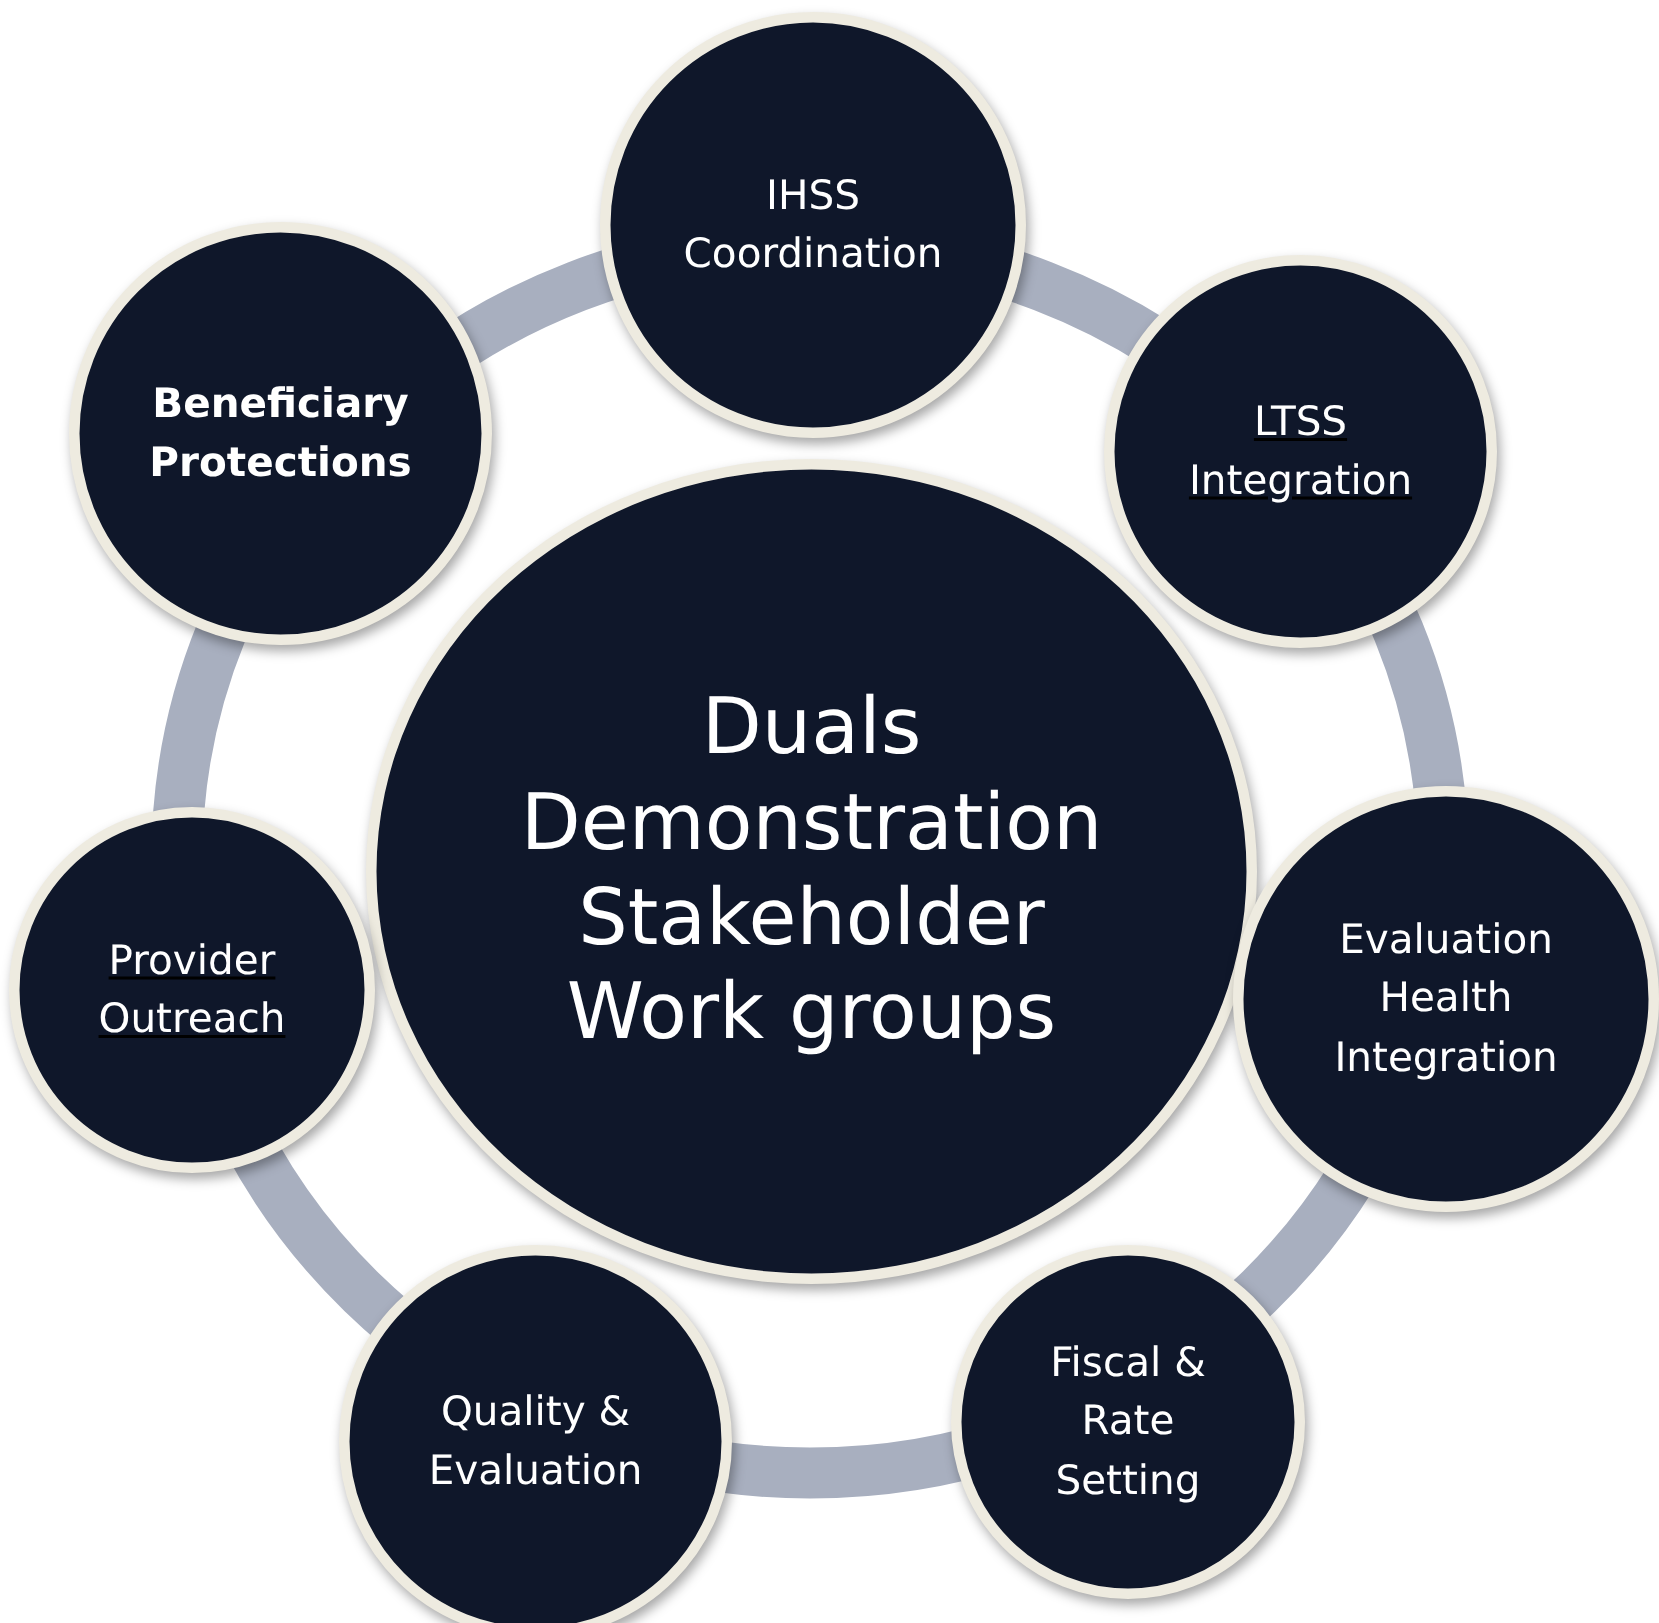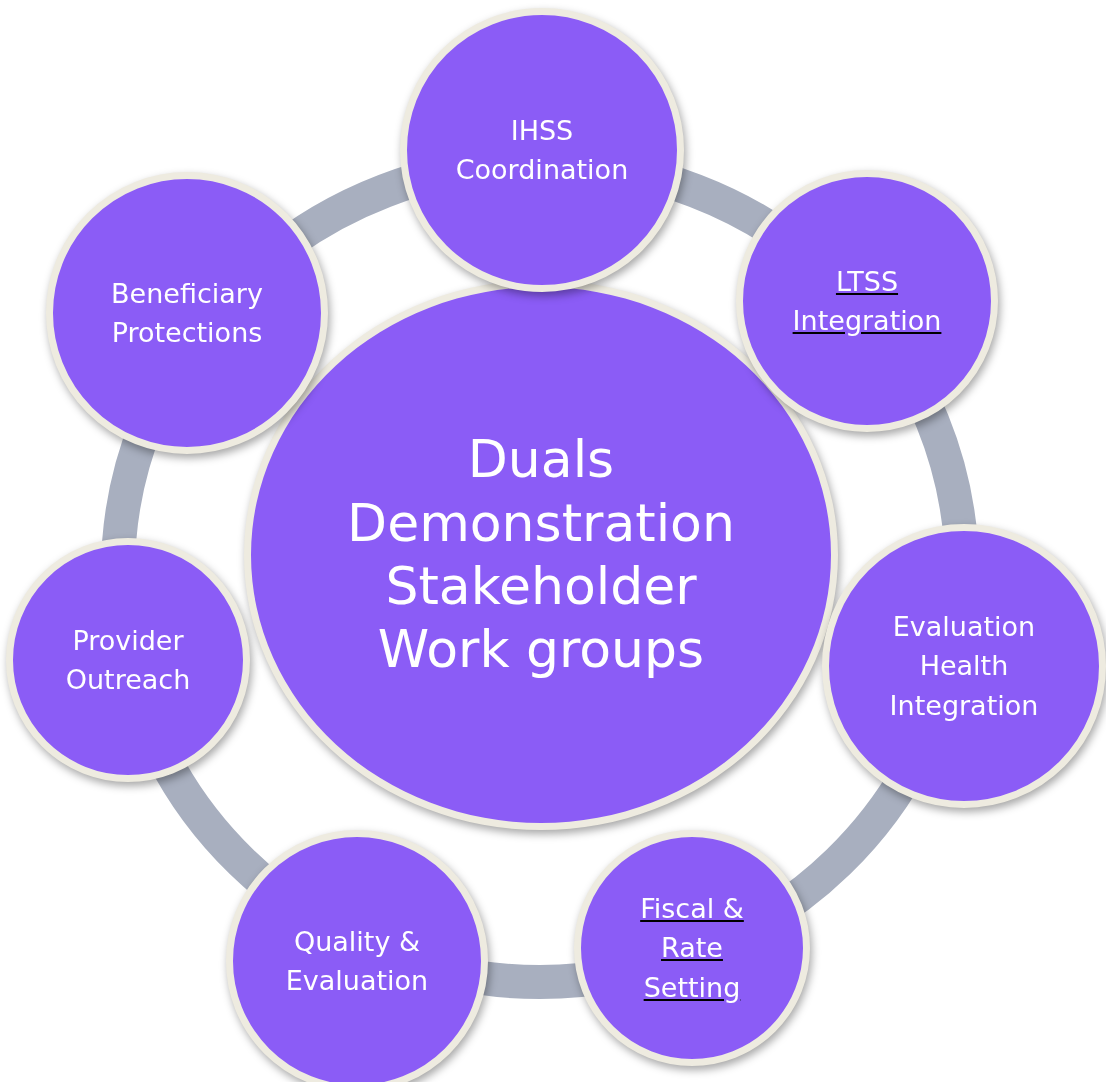--- a/index.html
+++ b/index.html
@@ -1,59 +1,59 @@
 <!DOCTYPE html>
 <html><head>
 <meta charset="utf-8">
 <style>
   html, body { margin:0; padding:0; background:#ffffff; }
   body { width:1106px; height:1082px; position:relative; overflow:hidden; font-family:"DejaVu Sans", sans-serif; }
   svg { position:absolute; left:0; top:0; }
-  .node { position:absolute; border-radius:50%; background:#8b5cf6; border:7px solid #EEEBE0;
+  .node { position:absolute; border-radius:50%; background:#0f172a; border:7px solid #EEEBE0;
           box-shadow: 2px 4px 8px rgba(0,0,0,0.35);
           display:flex; align-items:center; justify-content:center; text-align:center; box-sizing:border-box; }
   .node span { color:#ffffff; white-space:pre-line; font-size:27px; line-height:1.45; }
   .hub span { font-size:52px; line-height:1.22; }
 </style>
 </head>
 <body>
 
 <svg width="1106" height="1082">
   <ellipse cx="540" cy="572" rx="422" ry="410" fill="none" stroke="#A8AFBF" stroke-width="34"></ellipse>
 </svg>
 
-<div class="node hub" style="left:244px;top:280px;width:594px;height:550px;">
+<div class="node hub" style="left:244px;top:306px;width:594px;height:550px;">
   <span>Duals
 Demonstration
 Stakeholder
 Work groups</span>
 </div>
 
 <div class="node" style="left:400px;top:8px;width:284px;height:284px;">
   <span>IHSS
 Coordination</span>
 </div>
 <div class="node" style="left:736px;top:170px;width:262px;height:262px;text-decoration:underline;">
   <span>LTSS
 Integration</span>
 </div>
 <div class="node" style="left:822px;top:524px;width:284px;height:284px;">
   <span>Evaluation
 Health
 Integration</span>
 </div>
-<div class="node" style="left:574px;top:830px;width:236px;height:236px;text-decoration:underline;">
+<div class="node" style="left:634px;top:830px;width:236px;height:236px;">
   <span>Fiscal &amp;
 Rate
 Setting</span>
 </div>
 <div class="node" style="left:226px;top:830px;width:262px;height:262px;">
   <span>Quality &amp;
 Evaluation</span>
 </div>
-<div class="node" style="left:6px;top:538px;width:244px;height:244px;">
+<div class="node" style="left:6px;top:538px;width:244px;height:244px;text-decoration:underline;">
   <span>Provider
 Outreach</span>
 </div>
-<div class="node" style="left:46px;top:172px;width:282px;height:282px;">
+<div class="node" style="left:46px;top:148px;width:282px;height:282px;font-weight:bold;">
   <span>Beneficiary
 Protections</span>
 </div>
 
 </body></html>

